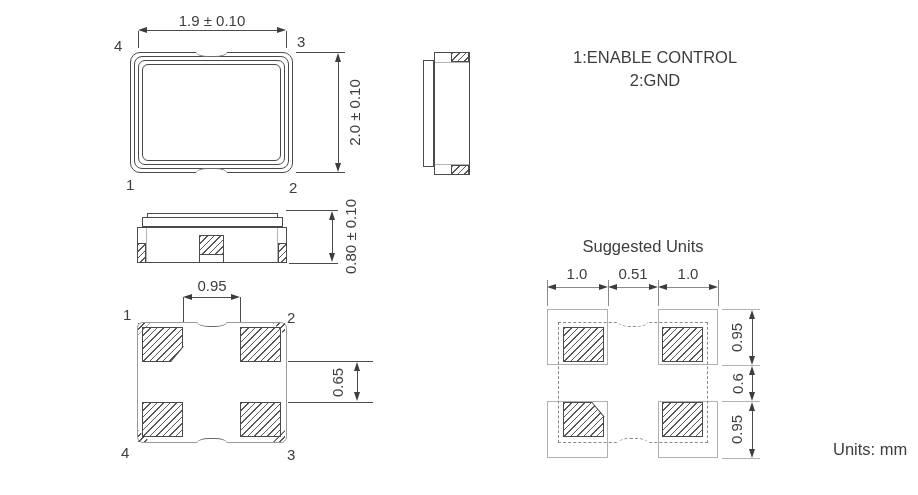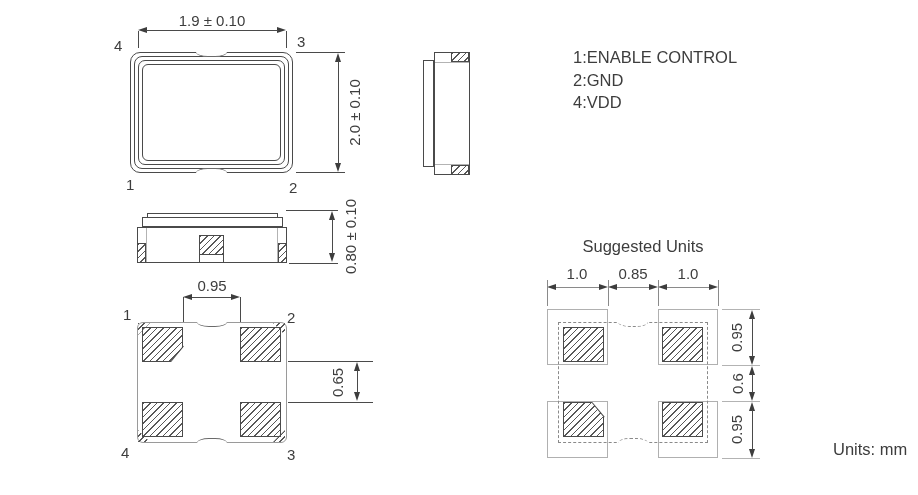--- a/index.html
+++ b/index.html
@@ -71,22 +71,21 @@
     <div class="box" style="left:423px;top:60px;width:11px;height:107px;border-width:1px;"></div>
     <div class="box" style="left:434px;top:52px;width:36px;height:123px;"></div>
     <div class="hatch" style="left:451px;top:52px;width:18px;height:10px;"></div>
     <div class="hatch" style="left:451px;top:165px;width:18px;height:10px;"></div>
     <div class="hl lt" style="left:435px;top:62px;width:34px;"></div>
     <div class="hl lt" style="left:435px;top:164px;width:34px;"></div>
   </div>
 
   <div style="position:absolute;left:573px;top:46px;">
     <div class="t-lg" style="line-height:22.5px;">1:ENABLE CONTROL</div>
-    <div class="t-lg" style="line-height:22.5px;">2:GND</div>
-    <div class="t-lg" style="line-height:22.5px;">4:VDD</div>
+    <div class="t-lg" style="line-height:22.5px;text-align:center;">2:GND</div>
   </div>
 
   <div>
     <div class="box" style="left:147px;top:213px;width:131px;height:5px;border-width:1px;"></div>
     <div class="box" style="left:142px;top:217px;width:141px;height:10px;border-width:1px;"></div>
     <div class="box" style="left:137px;top:227px;width:150px;height:36px;"></div>
     <div class="vl lt" style="left:146px;top:228px;height:34px;"></div>
     <div class="vl lt" style="left:277px;top:228px;height:34px;"></div>
     <div class="hatch" style="left:137px;top:243px;width:9px;height:20px;"></div>
     <div class="hatch" style="left:278px;top:243px;width:9px;height:20px;"></div>
@@ -137,21 +136,21 @@
     <div class="vl" style="left:357px;top:370px;height:23px;"></div>
     <div class="vtext" style="left:326px;top:359px;width:24px;height:46px;">
         <span>0.65</span>
       </div>
   </div>
 
   <div>
     <div class="t t-lg ctr" style="left:558px;top:237px;width:170px;">Suggested Units</div>
 
     <div class="t ctr" style="left:552px;top:265px;width:50px;">1.0</div>
-    <div class="t ctr" style="left:608px;top:265px;width:50px;">0.85</div>
+    <div class="t ctr" style="left:608px;top:265px;width:50px;">0.51</div>
     <div class="t ctr" style="left:663px;top:265px;width:50px;">1.0</div>
 
     <div class="arr aL" style="left:547px;top:283.5px;"></div>
     <div class="arr aR" style="left:599px;top:283.5px;"></div>
     <div class="hl md" style="left:556px;top:287px;width:43px;"></div>
     <div class="arr aL" style="left:608px;top:283.5px;"></div>
     <div class="arr aR" style="left:649px;top:283.5px;"></div>
     <div class="hl md" style="left:617px;top:287px;width:32px;"></div>
     <div class="arr aL" style="left:658px;top:283.5px;"></div>
     <div class="arr aR" style="left:709px;top:283.5px;"></div>

